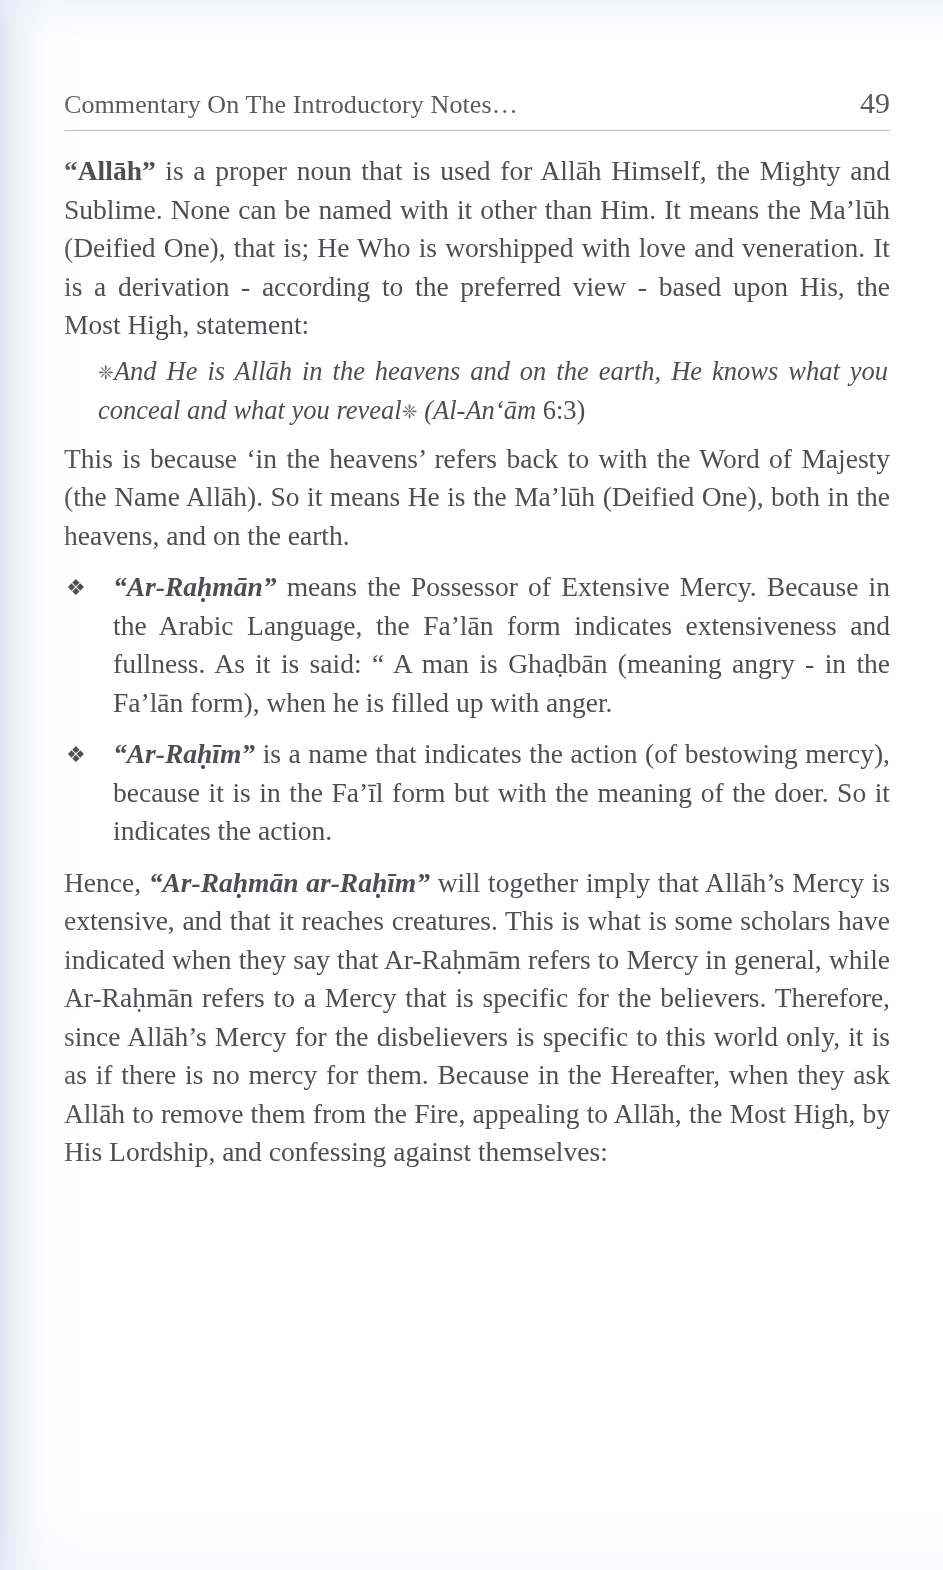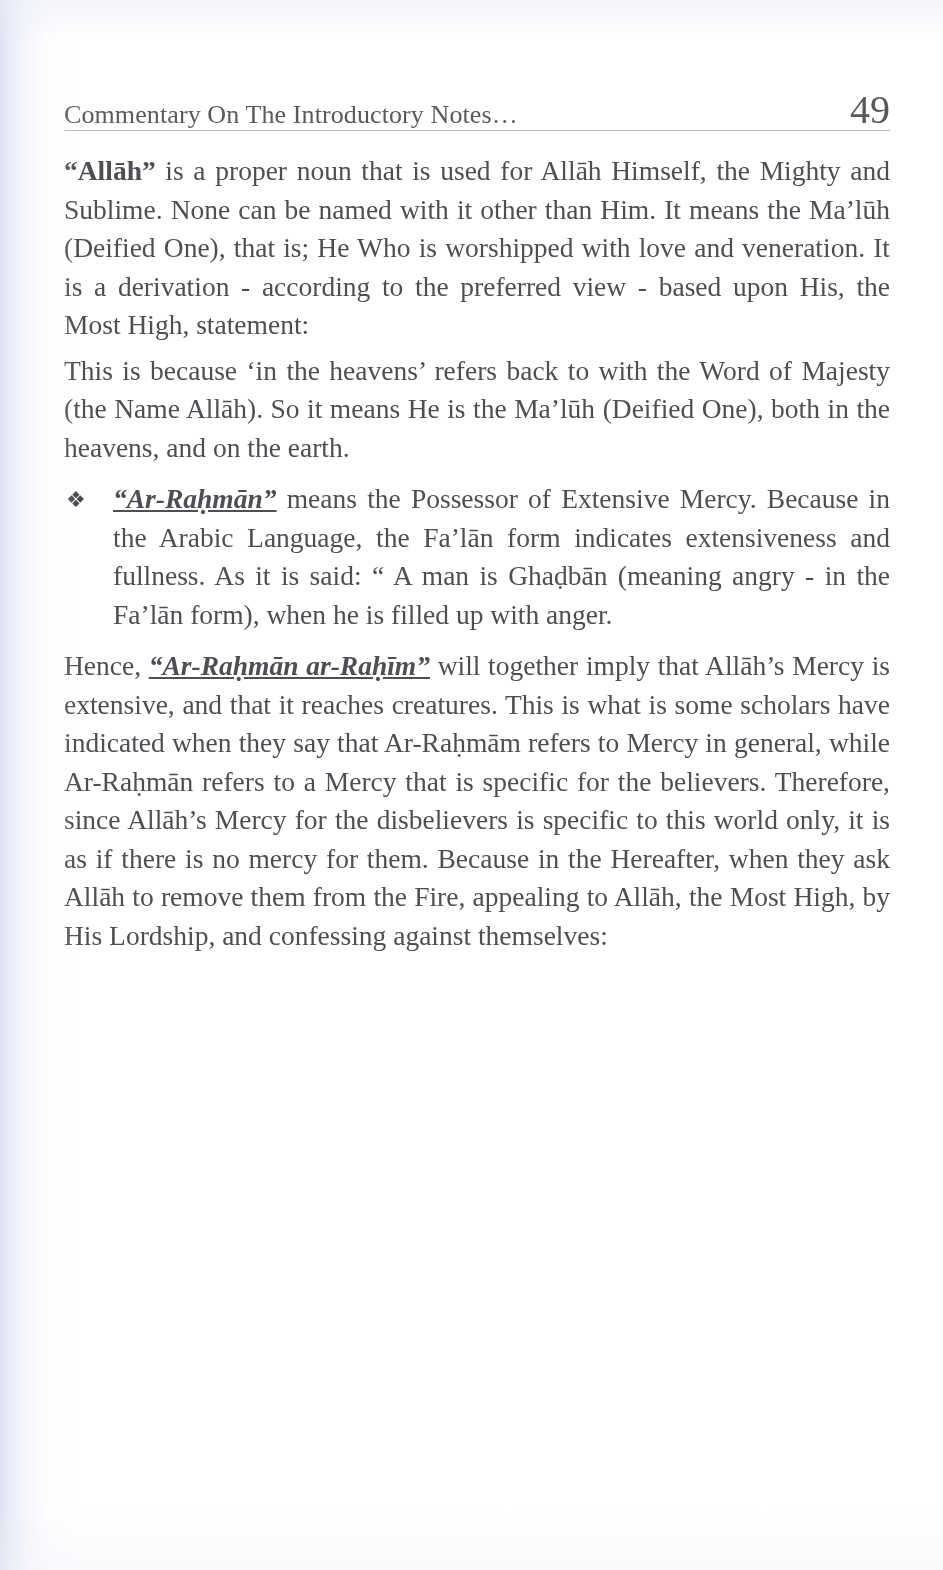--- a/index.html
+++ b/index.html
@@ -68,21 +68,21 @@
   }
   .header-title {
     font-family: "Liberation Serif", "DejaVu Serif", serif;
     font-size: 26px;
     letter-spacing: 0.1px;
     color: #585a5e;
     white-space: nowrap;
   }
   .header-pageno {
     font-family: "Liberation Serif", "DejaVu Serif", serif;
-    font-size: 40px;
+    font-size: 30px;
     color: #57595d;
   }
   .header-rule {
     position: absolute;
     top: 130px;
     left: 64px;
     width: 826px;
     height: 1px;
     background: #b9bbc0;
   }
@@ -98,21 +98,21 @@
     margin: 0 0 7px 0;
     font-size: 27.5px;
     line-height: 38.5px;
     text-align: justify;
     text-justify: inter-word;
     color: #4d4f53;
     font-family: "Liberation Serif", "DejaVu Serif", serif;
   }
   .b  { font-weight: bold; }
   .i  { }
-  .bi { font-weight: bold; font-style: italic; text-decoration: underline; }
+  .bi { font-weight: bold; font-style: italic; }
 
   
   .ayah {
     margin: 16px 0 10px 0;
     text-align: center;
     direction: rtl;
     font-family: "DejaVu Sans", sans-serif;
     font-size: 27px;
     line-height: 58px;
     color: #55575b;
@@ -183,27 +183,31 @@
       <div class="header-title">Commentary On The Introductory Notes…</div>
       <div class="header-pageno">49</div>
     </div>
     <div class="header-rule"></div>
 
     <div class="body">
 
       <p class="para"><span class="b">“Allāh”</span><span> is a proper noun that is used for Allāh Himself, the Mighty and Sublime. None can be named with it other than Him. It means the </span><span class="i">Ma’lūh</span><span> (Deified One), that is; He Who is worshipped with love and veneration. It is a derivation - according to the preferred view - based upon His, the Most High, statement:</span></p>
 
 
+      <div class="translation"><span class="floret">❈</span><span>And He is Allāh in the heavens and on the earth, He knows what you conceal and what you reveal</span><span class="floret">❈</span><span class="ref"> (Al-An‘ām </span><span class="refnum">6:3</span><span class="refnum">)</span></div>
 
       <p class="para"><span>This is because </span><span class="i">‘in the heavens’</span><span> refers back to with the Word of Majesty (the Name Allāh). So it means He is the </span><span class="i">Ma’lūh</span><span> (Deified One), both in the heavens, and on the earth.</span></p>
 
       <div class="bullet-item">
         <span class="bullet-marker">❖</span><span class="bi">“Ar-Raḥmān”</span><span> means the Possessor of Extensive Mercy. Because in the Arabic Language, the </span><span class="i">Fa’lān</span><span> form indicates extensiveness and fullness. As it is said: “ A man is </span><span class="i">Ghaḍbān</span><span> (meaning angry - in the </span><span class="i">Fa’lān</span><span> form), when he is filled up with anger.</span>
       </div>
 
+      <div class="bullet-item">
+        <span class="bullet-marker">❖</span><span class="bi">“Ar-Raḥīm”</span><span> is a name that indicates the action (of bestowing mercy), because it is in the </span><span class="i">Fa’īl</span><span> form but with the meaning of the doer. So it indicates the action.</span>
+      </div>
 
       <p class="para"><span>Hence, </span><span class="bi">“Ar-Raḥmān ar-Raḥīm”</span><span> will together imply that Allāh’s Mercy is extensive, and that it reaches creatures. This is what is some scholars have indicated when they say that </span><span class="i">Ar-Raḥmām</span><span> refers to Mercy in general, while Ar-Raḥmān refers to a Mercy that is specific for the believers. Therefore, since Allāh’s Mercy for the disbelievers is specific to this world only, it is as if there is no mercy for them. Because in the Hereafter, when they ask Allāh to remove them from the Fire, appealing to Allāh, the Most High, by His Lordship, and confessing against themselves:</span></p>
 
     </div>
   </div>
 
   <div class="scan-gutter-left"></div>
   <div class="scan-gutter-top"></div>
   <div class="scan-gutter-bottom"></div>
 </div>

